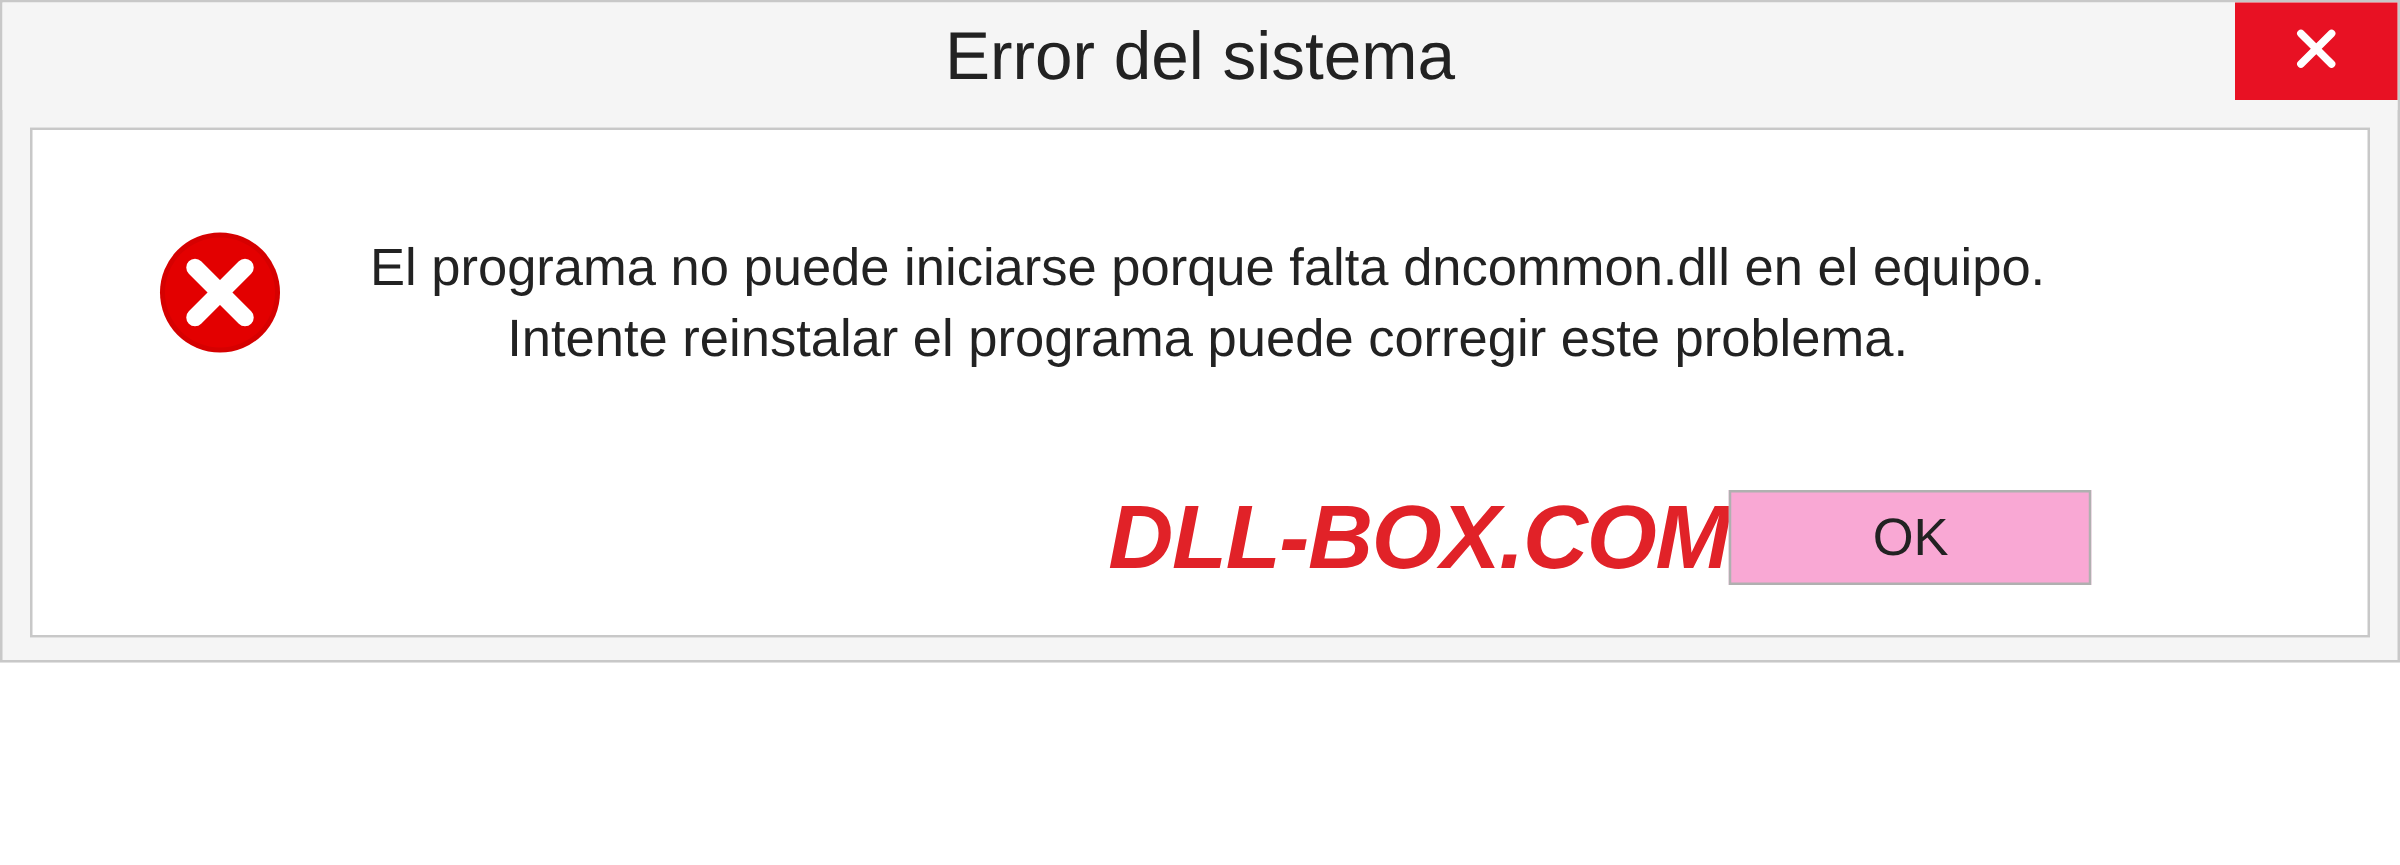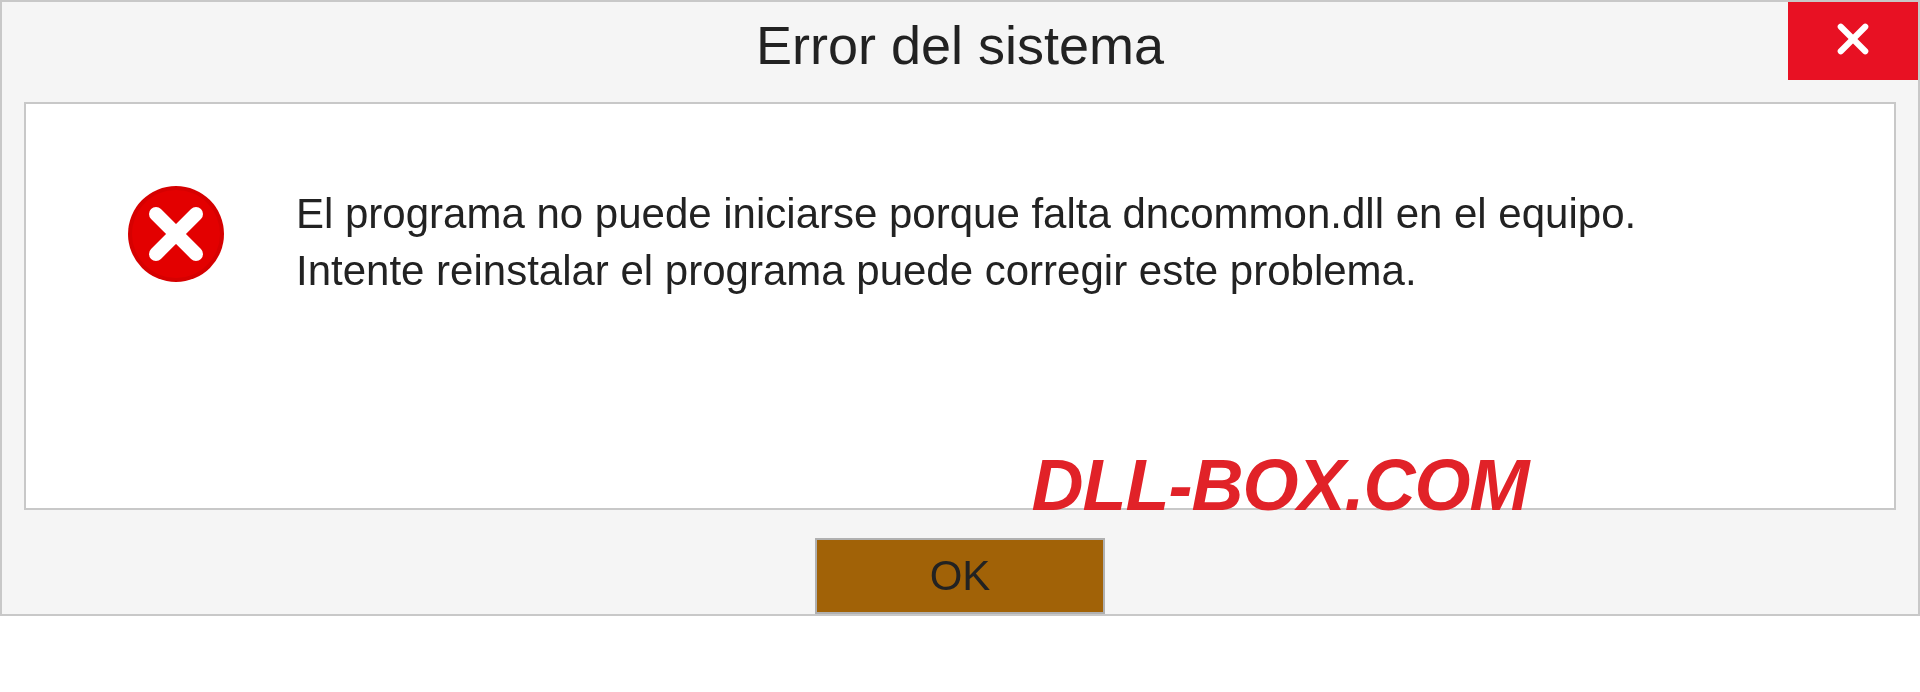--- a/index.html
+++ b/index.html
@@ -10,21 +10,21 @@
     body {
       font-family: "Segoe UI", Arial, sans-serif;
       background: #fff;
       width: 1920px;
       height: 692px;
       position: relative;
       overflow: hidden;
     }
     .dialog {
       width: 1920px;
-      height: 616px;
+      height: 530px;
       background: #f5f5f5;
       border: 2px solid #c8c8c8;
       position: relative;
     }
     .titlebar {
       height: 86px;
       display: flex;
       align-items: center;
       justify-content: center;
       position: relative;
@@ -65,53 +65,53 @@
     .error-icon-wrap {
       flex-shrink: 0;
       margin-top: 10px;
     }
     .error-icon {
       width: 100px;
       height: 100px;
     }
     .message-block {
       padding-top: 12px;
+      text-align: center;
     }
     .message-line {
       font-size: 42px;
       color: #222;
       line-height: 1.35;
       font-weight: 400;
     }
     .footer {
       position: absolute;
-      bottom: 0;
+      bottom: 13px;
       left: 0;
       right: 0;
       height: 170px;
       display: flex;
       align-items: center;
-      justify-content: space-between;
+      justify-content: center;
       padding: 0 40px 0 40px;
-      flex-direction: column;
     }
     .watermark {
       font-size: 72px;
       font-weight: 800;
       color: #e12228;
       font-style: italic;
       letter-spacing: -1px;
       font-family: Arial, sans-serif;
       margin-left: 640px;
     }
     .ok-button {
       width: 290px;
       height: 76px;
       border: 2px solid #b0b0b0;
-      background: #a16207;
+      background: #f9a8d4;
       font-size: 42px;
       color: #222;
       cursor: pointer;
       display: flex;
       align-items: center;
       justify-content: center;
       font-family: inherit;
     }
   </style>
 </head>

